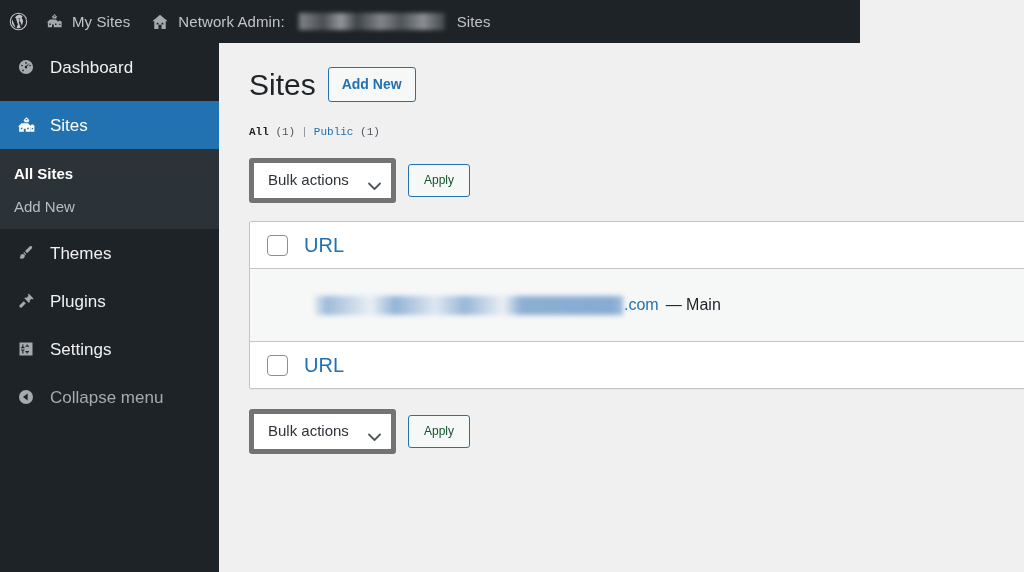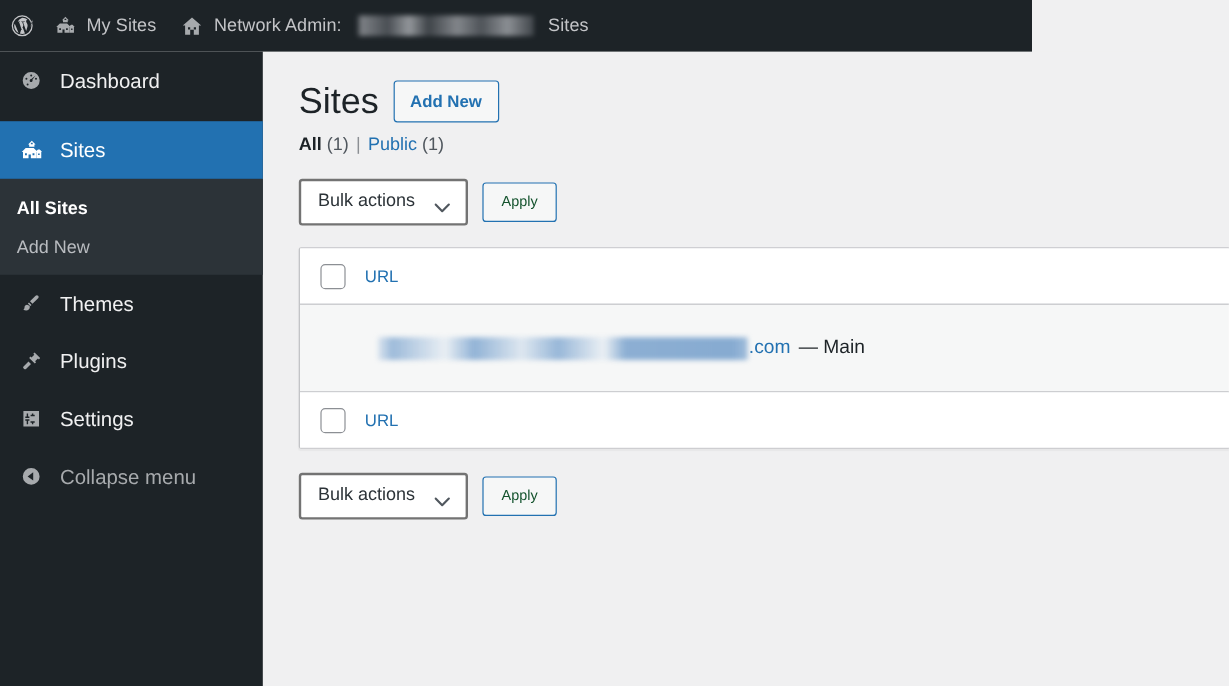--- a/index.html
+++ b/index.html
@@ -124,38 +124,39 @@
     color: #2271b1;
     background: #f6f7f7;
     border: 1px solid #2271b1;
     border-radius: 3px;
     cursor: pointer;
     line-height: 1.6;
   }
 
   ul.subsubsub {
     list-style: none;
-    margin: 8px 0 0 0; padding: 0;
-    font-size: 15px;
+    margin: 22px 0 0 0; padding: 0;
+    font-size: 11px;
     color: #2c3338;
+    font-family: Liberation Mono, monospace;
   }
   ul.subsubsub li { display: inline; }
   ul.subsubsub .cur { color: #1d2327; font-weight: bold; }
   ul.subsubsub a { color: #2271b1; cursor: pointer; text-decoration: none; }
   ul.subsubsub .cnt { color: #50575e; }
   ul.subsubsub .sep { color: #8c8f94; margin: 0 6px; }
 
   .tablenav {
     display: flex; align-items: center; gap: 12px;
     margin: 20px 0 0 0;
   }
   select.bulk-select {
     appearance: none; -webkit-appearance: none;
     background: #fff;
-    border: 2px solid #737373;
+    border: 5px solid #737373;
     border-radius: 3px;
     color: #2c3338;
     font-size: 15px;
     font-family: "Liberation Sans", sans-serif;
     padding: 8px 42px 9px 14px;
     line-height: 1.2;
     cursor: pointer;
   }
   .select-wrap { position: relative; display: inline-block; }
   .select-wrap .chev {
@@ -203,21 +204,21 @@
   }
   .cb {
     width: 21px; height: 21px;
     border: 1px solid #8c8f94;
     border-radius: 4px;
     background: #fff;
     cursor: pointer;
     box-shadow: 0 0 0 transparent;
   }
   .col-url-head {
-    font-size: 14px;
+    font-size: 20px;
     color: #2271b1;
     font-weight: 400;
     cursor: pointer;
   }
   .site-cell {
     font-size: 16px;
     color: #1d2327;
     display: flex; 
     padding-left: 11px;
   }

